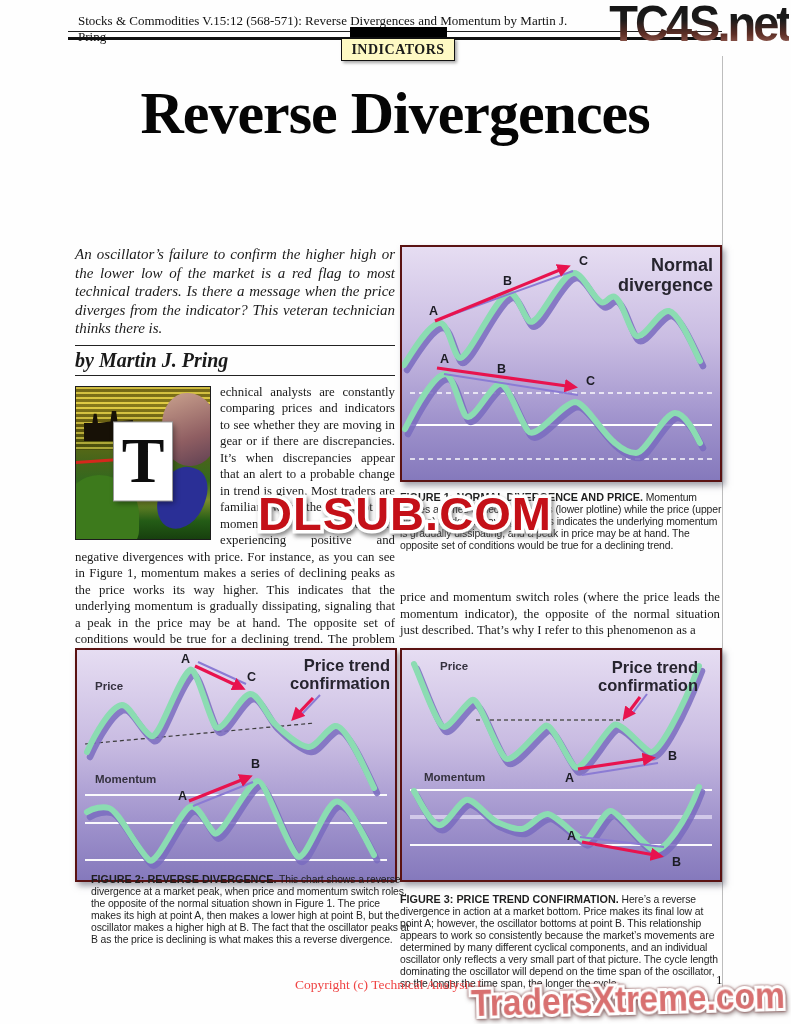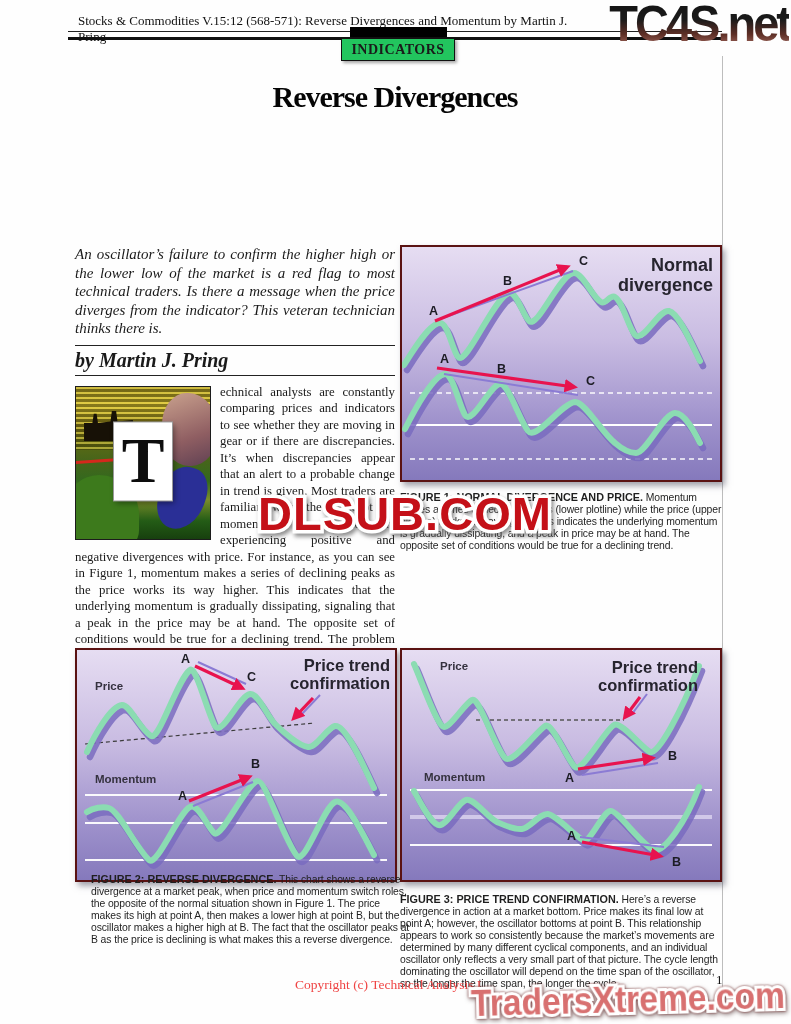--- a/index.html
+++ b/index.html
@@ -9,29 +9,29 @@
   
   .citation{position:absolute;left:78px;top:13px;width:520px;font-size:13px;color:#111;}
   .logo-tc4s{position:absolute;right:2px;top:0px;font-family:"Liberation Sans",sans-serif;
         font-size:47px;font-weight:bold;letter-spacing:-3px;line-height:1;
         background:linear-gradient(180deg,#141414 0%,#1a1a1a 42%,#5e2f26 72%,#8a544a 88%,#b68e85 100%);
         -webkit-background-clip:text;background-clip:text;color:transparent;
         transform:scaleY(1.05);z-index:30;}
   .rule-thin{position:absolute;left:68px;top:31px;width:654px;height:1px;background:#222;}
   .rule-thick{position:absolute;left:68px;top:37px;width:654px;height:3px;background:#111;}
   .ind-bar{position:absolute;left:350px;top:27px;width:97px;height:10px;background:#000;}
-  .ind-box{position:absolute;left:341px;top:38px;width:112px;height:21px;background:#22c55e;
+  .ind-box{position:absolute;left:341px;top:38px;width:112px;height:21px;background:#fef9c3;
         border:1.5px solid #111;box-shadow:2px 2px 3px rgba(0,0,0,.35);
         display:flex;align-items:center;justify-content:center;
         font-weight:bold;font-size:14px;letter-spacing:.5px;}
   .edge-line{position:absolute;left:722px;top:56px;width:1px;height:952px;background:#bdbdbd;}
 
   
   .title{position:absolute;left:68px;top:80px;width:654px;text-align:center;
-        font-weight:bold;font-size:30px;line-height:1.13;letter-spacing:-1px;color:#050505;}
+        font-weight:bold;font-size:60px;line-height:1.13;letter-spacing:-1px;color:#050505;}
 
   
   .col-left{position:absolute;left:75px;top:245px;width:320px;}
   .intro{font-style:italic;font-size:15px;line-height:18.5px;text-align:justify;margin:0;}
   .byrule{border:none;border-top:1.2px solid #222;margin:7px 0 3px 0;}
   .byline{font-weight:bold;font-style:italic;font-size:20px;margin:0;}
   .byrule2{border:none;border-top:1.2px solid #222;margin:3px 0 8px 0;}
   .bodytext{font-size:12.8px;line-height:16.5px;text-align:justify;margin:0;}
   .bodytext.indent{text-indent:14px;margin-top:1px;}
 
@@ -151,20 +151,21 @@
     </g>
     <g class="fig-label" font-size="18" fill="#26242e" text-anchor="end">
       <text x="311" y="24">Normal</text>
       <text x="311" y="44">divergence</text>
     </g>
   </svg>
   <p class="figcap cap1">
     <b>FIGURE 1: NORMAL DIVERGENCE AND PRICE.</b><span> Momentum makes a series of declining peaks (lower plotline) while the price (upper plotline) works its way higher. This indicates the underlying momentum is gradually dissipating, and a peak in price may be at hand. The opposite set of conditions would be true for a declining trend.</span>
   </p>
 
+  <p class="col2p">price and momentum switch roles (where the price leads the momentum indicator), the opposite of the normal situation just described. That’s why I refer to this phenomenon as a</p>
 
   <svg class="figsvg fig2" width="318" height="230" viewBox="0 0 318 230">
     <defs>
       <linearGradient id="g2" x1="0" y1="0" x2="0" y2="1">
         <stop offset="0" stop-color="#e6ddf2"></stop>
           <stop offset=".4" stop-color="#c9bce2"></stop>
         <stop offset=".75" stop-color="#9f92cc"></stop>
           <stop offset="1" stop-color="#8579bc"></stop>
       </linearGradient>
       <marker id="ar2" viewBox="0 0 10 10" refX="7" refY="5" markerWidth="4.2" markerHeight="4.2" orient="auto">

